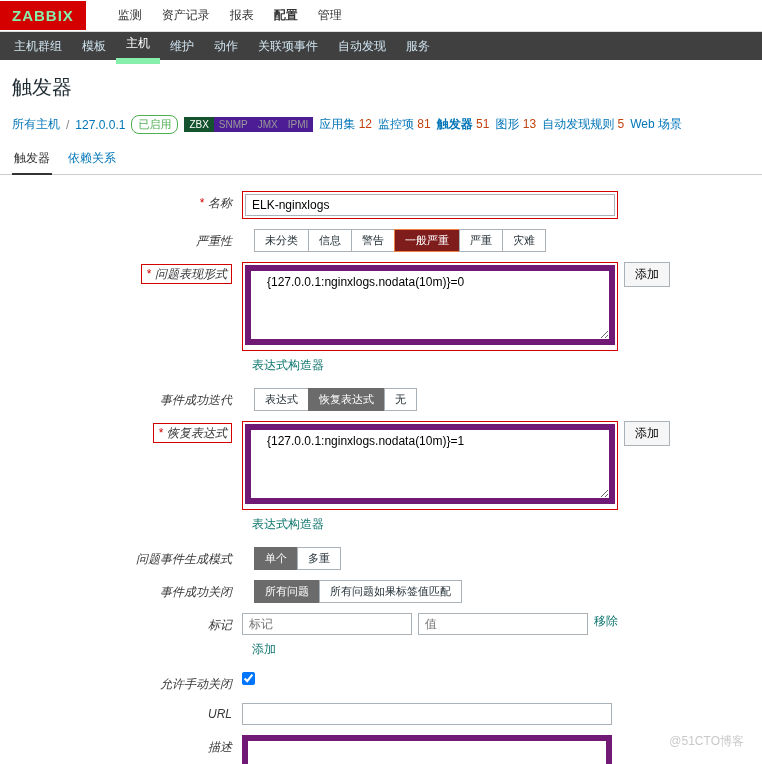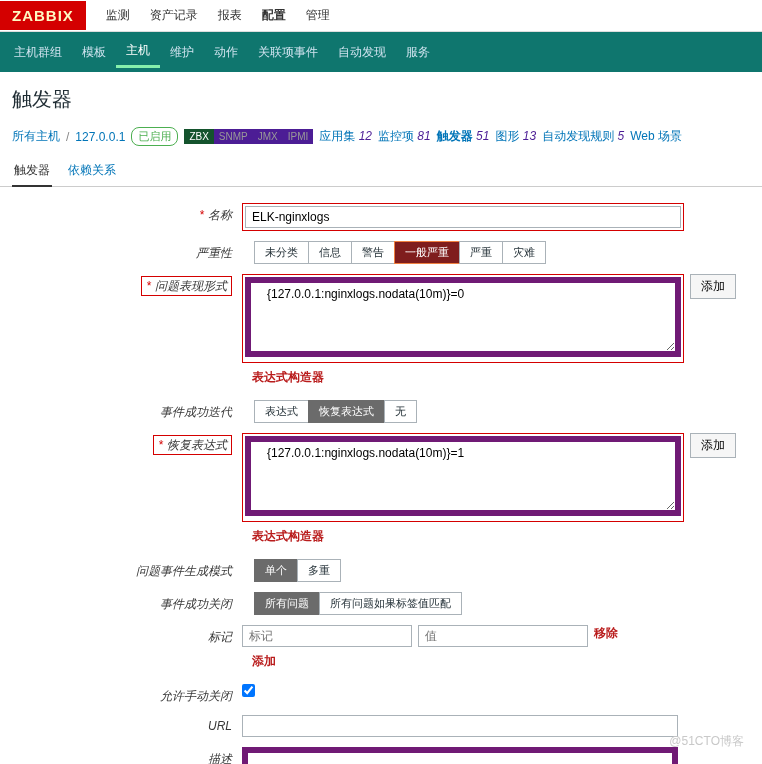--- a/index.html
+++ b/index.html
@@ -1,51 +1,51 @@
 <!DOCTYPE html>
 <html><head>
 <meta charset="utf-8">
 <style>
 * { box-sizing: border-box; margin: 0; padding: 0; font-family: Arial, "Microsoft YaHei", sans-serif; }
 body { background: #fff; font-size: 12px; color: #1f2c33; width: 762px; }
 .topnav { display: flex; align-items: center; height: 32px; background: #fff; border-bottom: 1px solid #ddd; }
-.logo { background: #d40000; color: #fef9c3; font-weight: bold; font-size: 15px; letter-spacing: 1px; padding: 6px 12px; margin-right: 10px; }
+.logo { background: #d40000; color: #86efac; font-weight: bold; font-size: 15px; letter-spacing: 1px; padding: 6px 12px; margin-right: 22px; }
 .topnav a { color: #333; text-decoration: none; padding: 8px 10px; font-size: 12px; }
 .topnav a.active { font-weight: bold; }
-.subnav { background: #0f766e; display: flex; height: 40px; align-items: center; padding-left: 4px; }
+.subnav { background: #404040; display: flex; height: 28px; align-items: center; padding-left: 4px; }
 .subnav a { color: #cfe3ef; text-decoration: none; padding: 6px 10px; font-size: 12px; }
-.subnav a.active { border-bottom: 3px solid #86efac; color: #fff; font-family: Liberation Serif, serif; }
+.subnav a.active { border-bottom: 6px solid #86efac; color: #fff; font-family: Liberation Serif, serif; }
 h1.page-title { font-size: 20px; font-weight: normal; padding: 14px 12px 10px; color: #1f2c33; }
 .crumbs { padding: 4px 12px 10px; font-size: 12px; display: flex; align-items: center; flex-wrap: wrap; gap: 6px; }
 .crumbs a { color: #0275b8; text-decoration: none; }
 .crumbs .sep { color: #888; }
 .status-pill { padding: 1px 6px; border: 1px solid #4caf50; color: #4caf50; border-radius: 8px; font-size: 11px; }
 .iface { display: inline-flex; gap: 0; }
 .iface span { padding: 2px 5px; font-size: 10px; color: #999; background: #4c1d95; }
 .iface span.on { background: #14532d; color: #fff; }
-.crumbs .count { color: #4c1d95; font-style: italic; }
+.crumbs .count { color: #c2410c; }
 .crumbs .hot a { color: #0275b8; font-weight: bold; }
 .tabs { padding: 0 12px; border-bottom: 1px solid #ccc; display: flex; gap: 14px; }
 .tabs a { padding: 6px 2px; color: #0275b8; text-decoration: none; font-size: 12px; }
 .tabs a.active { color: #333; border-bottom: 2px solid #333; margin-bottom: -1px; }
 .form { padding: 16px 12px; }
 .row { display: flex; align-items: flex-start; margin-bottom: 10px; }
 .row > label { width: 230px; text-align: right; padding-right: 10px; padding-top: 4px; color: #383838; font-style: italic; }
 .row > label .req { color: #d40000; margin-right: 4px; }
 .row .control { flex: 1; display: flex; align-items: flex-start; gap: 6px; }
 input[type=text] { border: 1px solid #aab2b8; padding: 3px 6px; font-size: 12px; height: 22px; }
 textarea { border: 6px solid #701a75; padding: 4px 16px; font-size: 12px; resize: both; }
-.w-long { width: 436px; }
+.w-long { width: 370px; }
 .btngrp { display: inline-flex; }
 .btngrp span { border: 1px solid #aab2b8; padding: 3px 10px; font-size: 11px; background: #fff; cursor: pointer; margin-left: -1px; }
 .btngrp span:first-child { margin-left: 12px; }
 .btngrp span.sel { background: #6b6b6b; color: #fff; border-color: #6b6b6b; }
 .btngrp span.orange { background: #7f1d1d; color: #fff; border-color: #f08040; }
 .small-btn { border: 1px solid #aab2b8; background: #f6f6f6; padding: 3px 10px; font-size: 12px; cursor: pointer; }
-.link { color: #b91c1c; cursor: pointer; font-weight: bold; }
+.link { color: #0f766e; cursor: pointer; }
 .link-row { margin-left: 240px; margin-top: -4px; margin-bottom: 14px; font-size: 12px; }
 .redbox { border: 1px solid #d40000; padding: 2px; }
 .tag-wrap { display: flex; gap: 8px; align-items: center; }
 .watermark { position: fixed; right: 18px; bottom: 14px; color: #c9c9c9; font-size: 12px; }
 </style>
 </head>
 <body>
 
 <div class="topnav">
   <div class="logo">ZABBIX</div>

